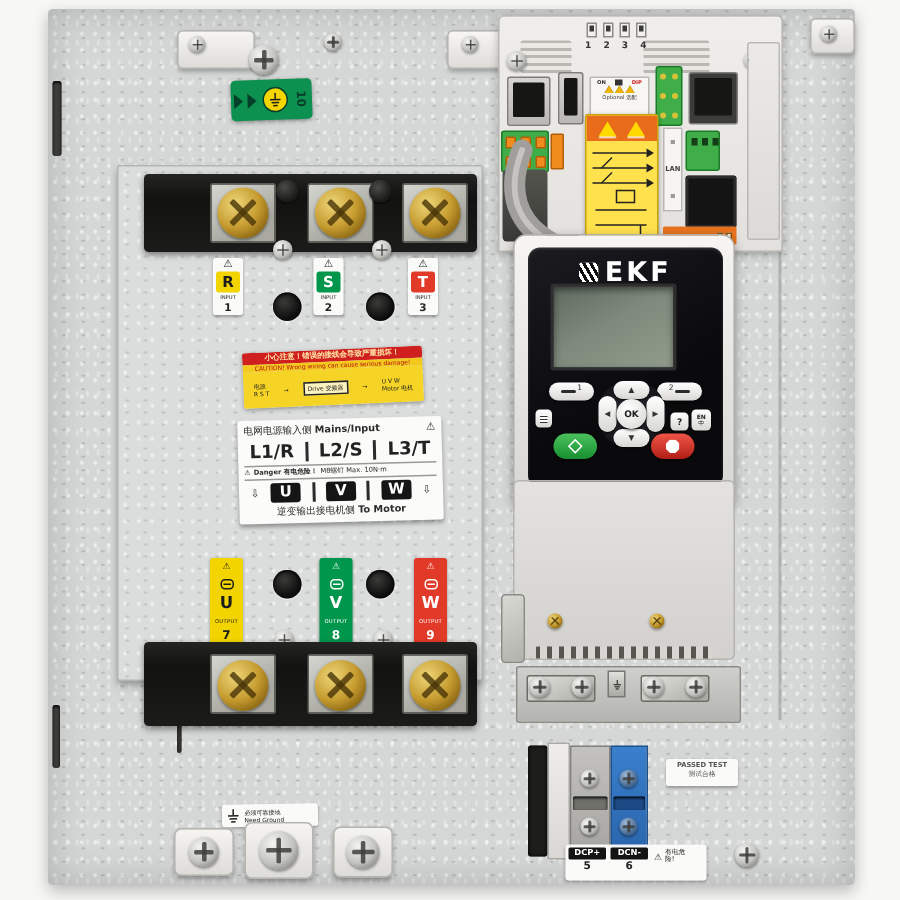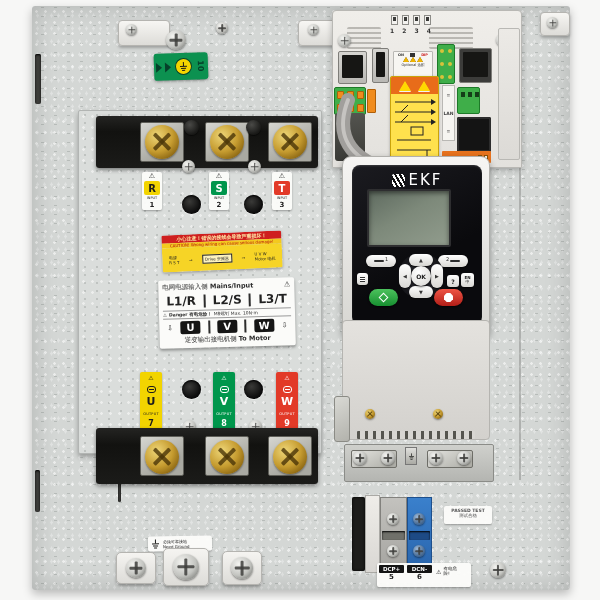--- a/index.html
+++ b/index.html
@@ -85,21 +85,21 @@
 .ylabel .hd{background:#e86c1a;height:17px;display:flex;align-items:center;justify-content:space-around;padding:0 4px}
 .lanstrip{position:absolute;background:#f6f5f1;border:1px solid #b9b8b4;display:flex;flex-direction:column;align-items:center;justify-content:space-around;font-size:4.5px;color:#444}
 .blackport{position:absolute;background:#141414;border-radius:2px;box-shadow:inset 0 0 0 2px #2c2c2c}
 .ledstrip{position:absolute;background:#e8731e;border-radius:1px;display:flex;align-items:center;justify-content:flex-end;gap:2px;padding-right:3px}
 .led{width:4px;height:5px;background:#f7f4ec;border:1px solid #8a5208}
 
 .kframe{left:342px;top:156px;width:148px;height:182px;background:linear-gradient(#f6f5f3,#d6d5d1);border:1px solid #b0afab;border-radius:9px;box-shadow:0 3px 7px rgba(0,0,0,.35)}
 .kpanel{position:absolute;left:9px;top:8px;width:130px;height:160px;background:linear-gradient(150deg,#1b1b20,#0a0a0d 60%);border-radius:8px;box-shadow:inset 0 1px 2px rgba(255,255,255,.15)}
 .brandrow{position:absolute;left:0;top:6px;width:100%;display:flex;align-items:center;justify-content:center;gap:4px}
 .logomark{width:13px;height:13px;background:#fff;border-radius:2px;background-image:repeating-linear-gradient(60deg,#111 0 2px,#fff 2px 4px)}
-.brandtxt{color:#fff;font-weight:normal;font-size:15px;letter-spacing:2px}
+.brandtxt{color:#fff;font-weight:bold;font-size:18px;letter-spacing:2px}
 .lcd{position:absolute;left:15px;top:24px;width:84px;height:58px;background:linear-gradient(150deg,#5f6b60,#7d897a 45%,#919c8d);border:2px solid #2e2e30;border-radius:2px;box-shadow:inset 0 2px 5px rgba(0,0,0,.5)}
 .pill{position:absolute;height:12px;width:30px;background:linear-gradient(#ffffff,#d9d8d4);border-radius:6px;display:flex;align-items:center;justify-content:center;gap:1px;box-shadow:0 1px 2px rgba(0,0,0,.6)}
 .pill .dash{width:10px;height:2px;background:#2c2c2c;border-radius:1px}
 .pill .sup{font-size:5px;color:#2c2c2c;transform:translateY(-2px)}
 .dpad{position:absolute;left:46px;top:88px;width:46px;height:46px;background:radial-gradient(circle,#2c2c33,#16161a 70%);border-radius:50%}
 .petal{position:absolute;background:linear-gradient(#fff,#d8d7d3);border-radius:8px;display:flex;align-items:center;justify-content:center;font-size:5px;color:#333;box-shadow:0 1px 1px rgba(0,0,0,.6)}
 .okbtn{position:absolute;left:13px;top:13px;width:20px;height:20px;border-radius:50%;background:radial-gradient(circle at 38% 32%,#fff,#d5d4d0);display:flex;align-items:center;justify-content:center;font-size:6px;font-weight:bold;color:#222;box-shadow:0 1px 2px rgba(0,0,0,.7)}
 .sqbtn{position:absolute;background:linear-gradient(#fff,#d8d7d3);border-radius:3px;display:flex;align-items:center;justify-content:center;color:#222;box-shadow:0 1px 1px rgba(0,0,0,.6)}
 .runbtn{position:absolute;left:17px;top:124px;width:29px;height:17px;border-radius:9px;background:linear-gradient(#4cc25d,#178f30);box-shadow:0 1px 2px rgba(0,0,0,.7);display:flex;align-items:center;justify-content:center}
 .runbtn .dia{width:7px;height:7px;border:1.5px solid #fff;transform:rotate(45deg)}

